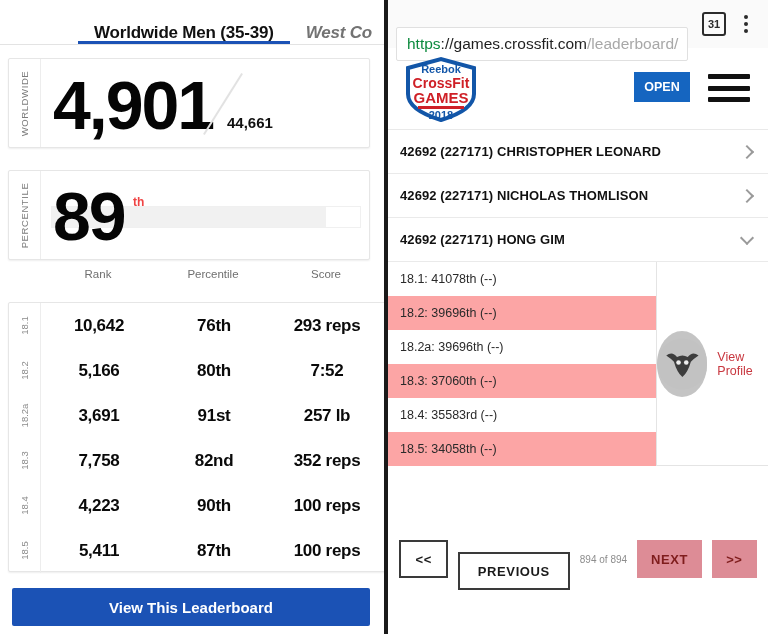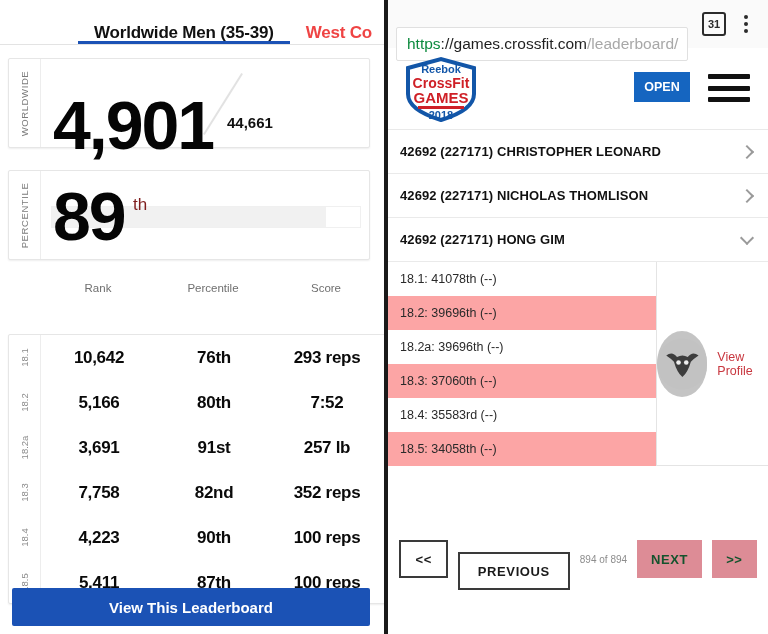--- a/index.html
+++ b/index.html
@@ -31,21 +31,21 @@
     height: 45px;
     line-height: 42px;
     font-size: 17px;
     font-weight: bold;
     letter-spacing: -0.2px;
     padding: 12px 16px;
     color: #111;
     vertical-align: top;
   }
   .tab.active { border-bottom: 4px solid #1b52b5; margin-left: 78px; }
-  .tab.inactive { color: #ef4444; }
+  .tab.inactive { color: #737373; font-style: italic; }
 
   .card {
     position: absolute;
     background: #fff;
     border: 1px solid #e6e6e6;
     border-radius: 2px;
     box-shadow: 0 1px 2px rgba(0,0,0,0.07);
   }
   .side-label {
     position: absolute;
@@ -60,21 +60,21 @@
     font-size: 9.5px;
     letter-spacing: 0.6px;
     color: #7c7c7c;
   }
 
   
   #card-worldwide { left: 8px; top: 58px; width: 362px; height: 90px; }
   .ww-big {
     position: absolute; left: 44px; top: 6px;
     font-size: 68px; font-weight: bold; letter-spacing: -2px;
-    color: #050505; line-height: 80px; margin-top: 20px;
+    color: #050505; line-height: 80px;
   }
   .ww-slash {
     position: absolute; left: 213px; top: 9px;
     width: 2px; height: 72px;
     background: #e2e2e2;
     transform: rotate(32deg);
     transform-origin: center;
   }
   .ww-total {
     position: absolute; left: 218px; top: 55px;
@@ -89,36 +89,36 @@
     background: #ffffff; border: 1px solid #f0f0f0;
   }
   .pc-fill { height: 100%; background: #f1f1f1; }
   .pc-big {
     position: absolute; left: 44px; top: 6px;
     font-size: 68px; font-weight: bold; letter-spacing: -2px;
     color: #050505; line-height: 78px;
   }
   .pc-sup {
     position: absolute; left: 124px; top: 24px;
-    font-size: 17px; font-weight: normal; color: #7f1d1d;
+    font-size: 12px; font-weight: bold; color: #ef4444;
   }
 
   
   .col-headers {
-    position: absolute; left: 8px; top: 282px; width: 362px; height: 20px;
+    position: absolute; left: 8px; top: 268px; width: 362px; height: 20px;
   }
   .col-headers div {
     position: absolute; top: 0;
     font-size: 11.5px; color: #6f6f6f; text-align: center;
   }
   .ch-rank { left: 50px; width: 80px; }
   .ch-pct  { left: 164px; width: 82px; }
   .ch-score{ left: 277px; width: 82px; }
 
-  #card-table { left: 8px; top: 302px; width: 418px; height: 270px; margin-top: 32px; }
+  #card-table { left: 8px; top: 302px; width: 418px; height: 270px; }
   .trow {
     position: relative; height: 45px;
     display: flex; align-items: center;
   }
   .trow-label {
     width: 32px; height: 100%;
     border-right: 1px solid #ededed;
     display: flex; align-items: center; justify-content: center;
   }
   .trow-label span {
@@ -262,21 +262,21 @@
   }
   .pg-btn {
     background: #fff; border: 2px solid #3a3a3a;
     font-family: "Liberation Sans", sans-serif;
     font-size: 13px; font-weight: bold; color: #1a1a1a;
     letter-spacing: 0.6px;
     height: 38px; padding: 0 14px; cursor: pointer;
   }
   .pg-btn.wide { padding: 0 18px; margin-top: 24px; }
   .pg-btn.disabled {
-    background: #dd8c96; border: none; color: #14532d;
+    background: #dd8c96; border: none; color: #7f1d1d;
   }
   .pg-count { font-size: 10px; color: #8d8d8d; }
 </style>
 </head>
 <body>
 
 <div id="root">
 
   <div class="left-panel">
 

